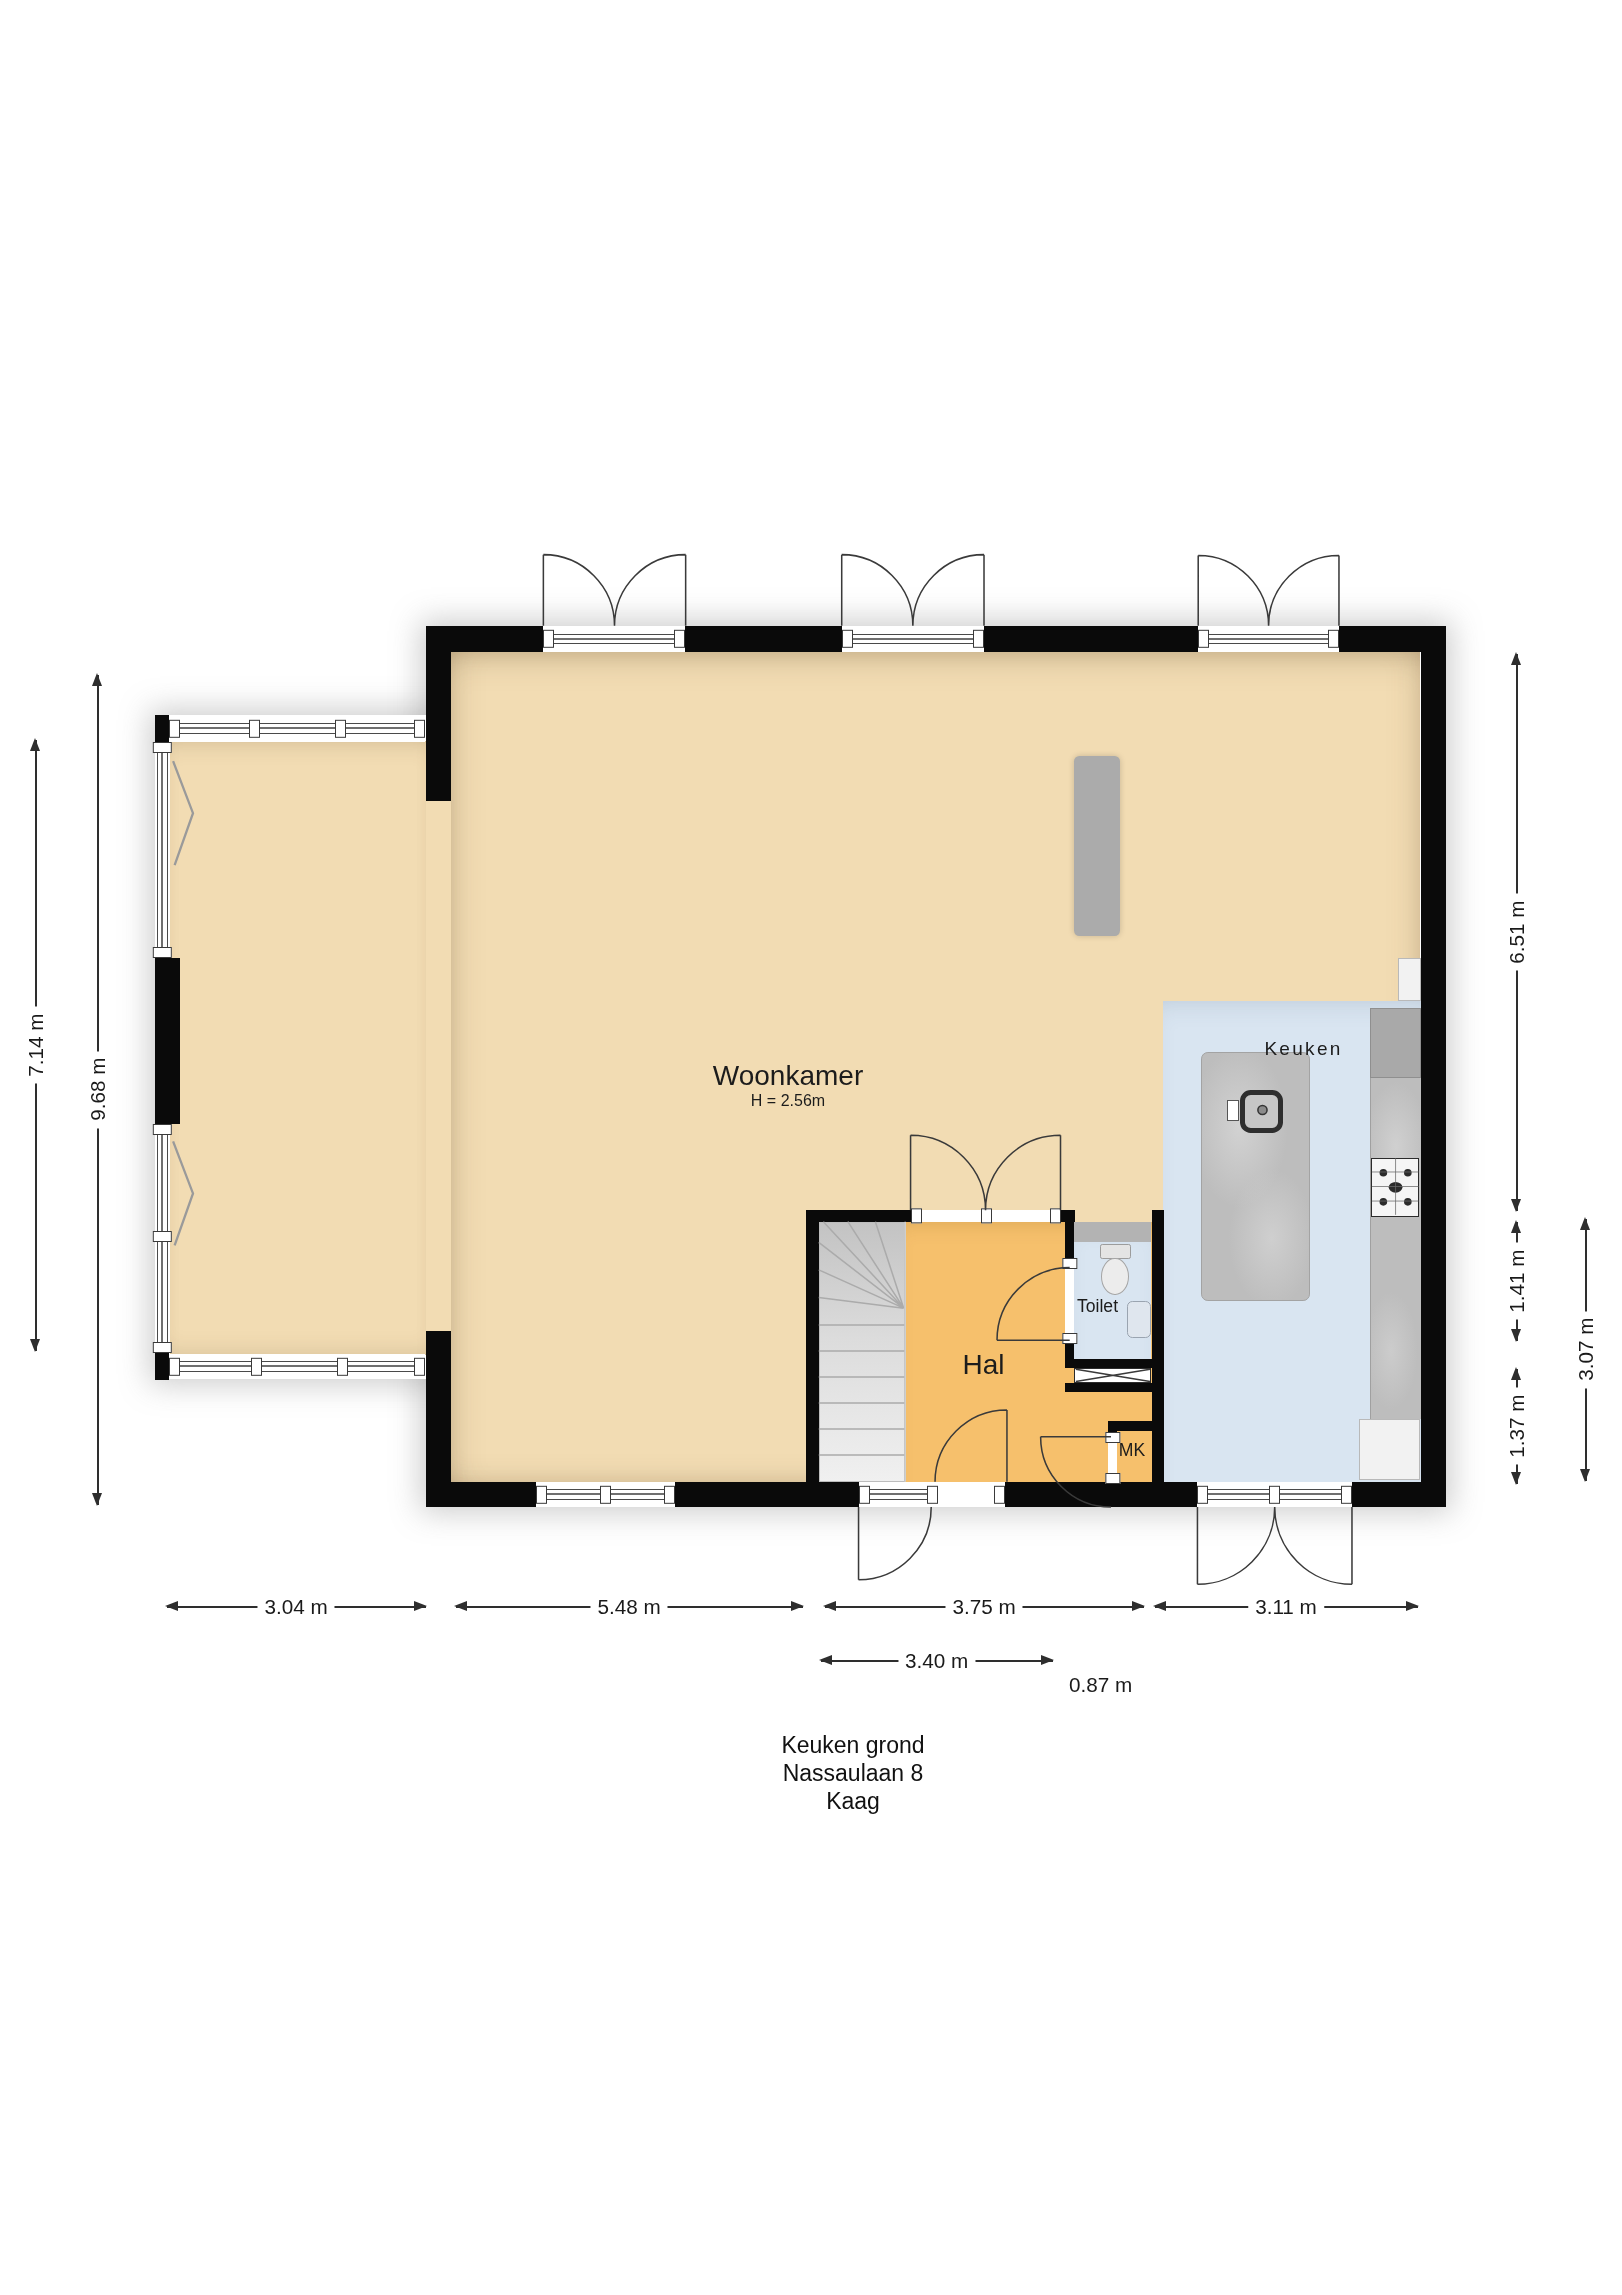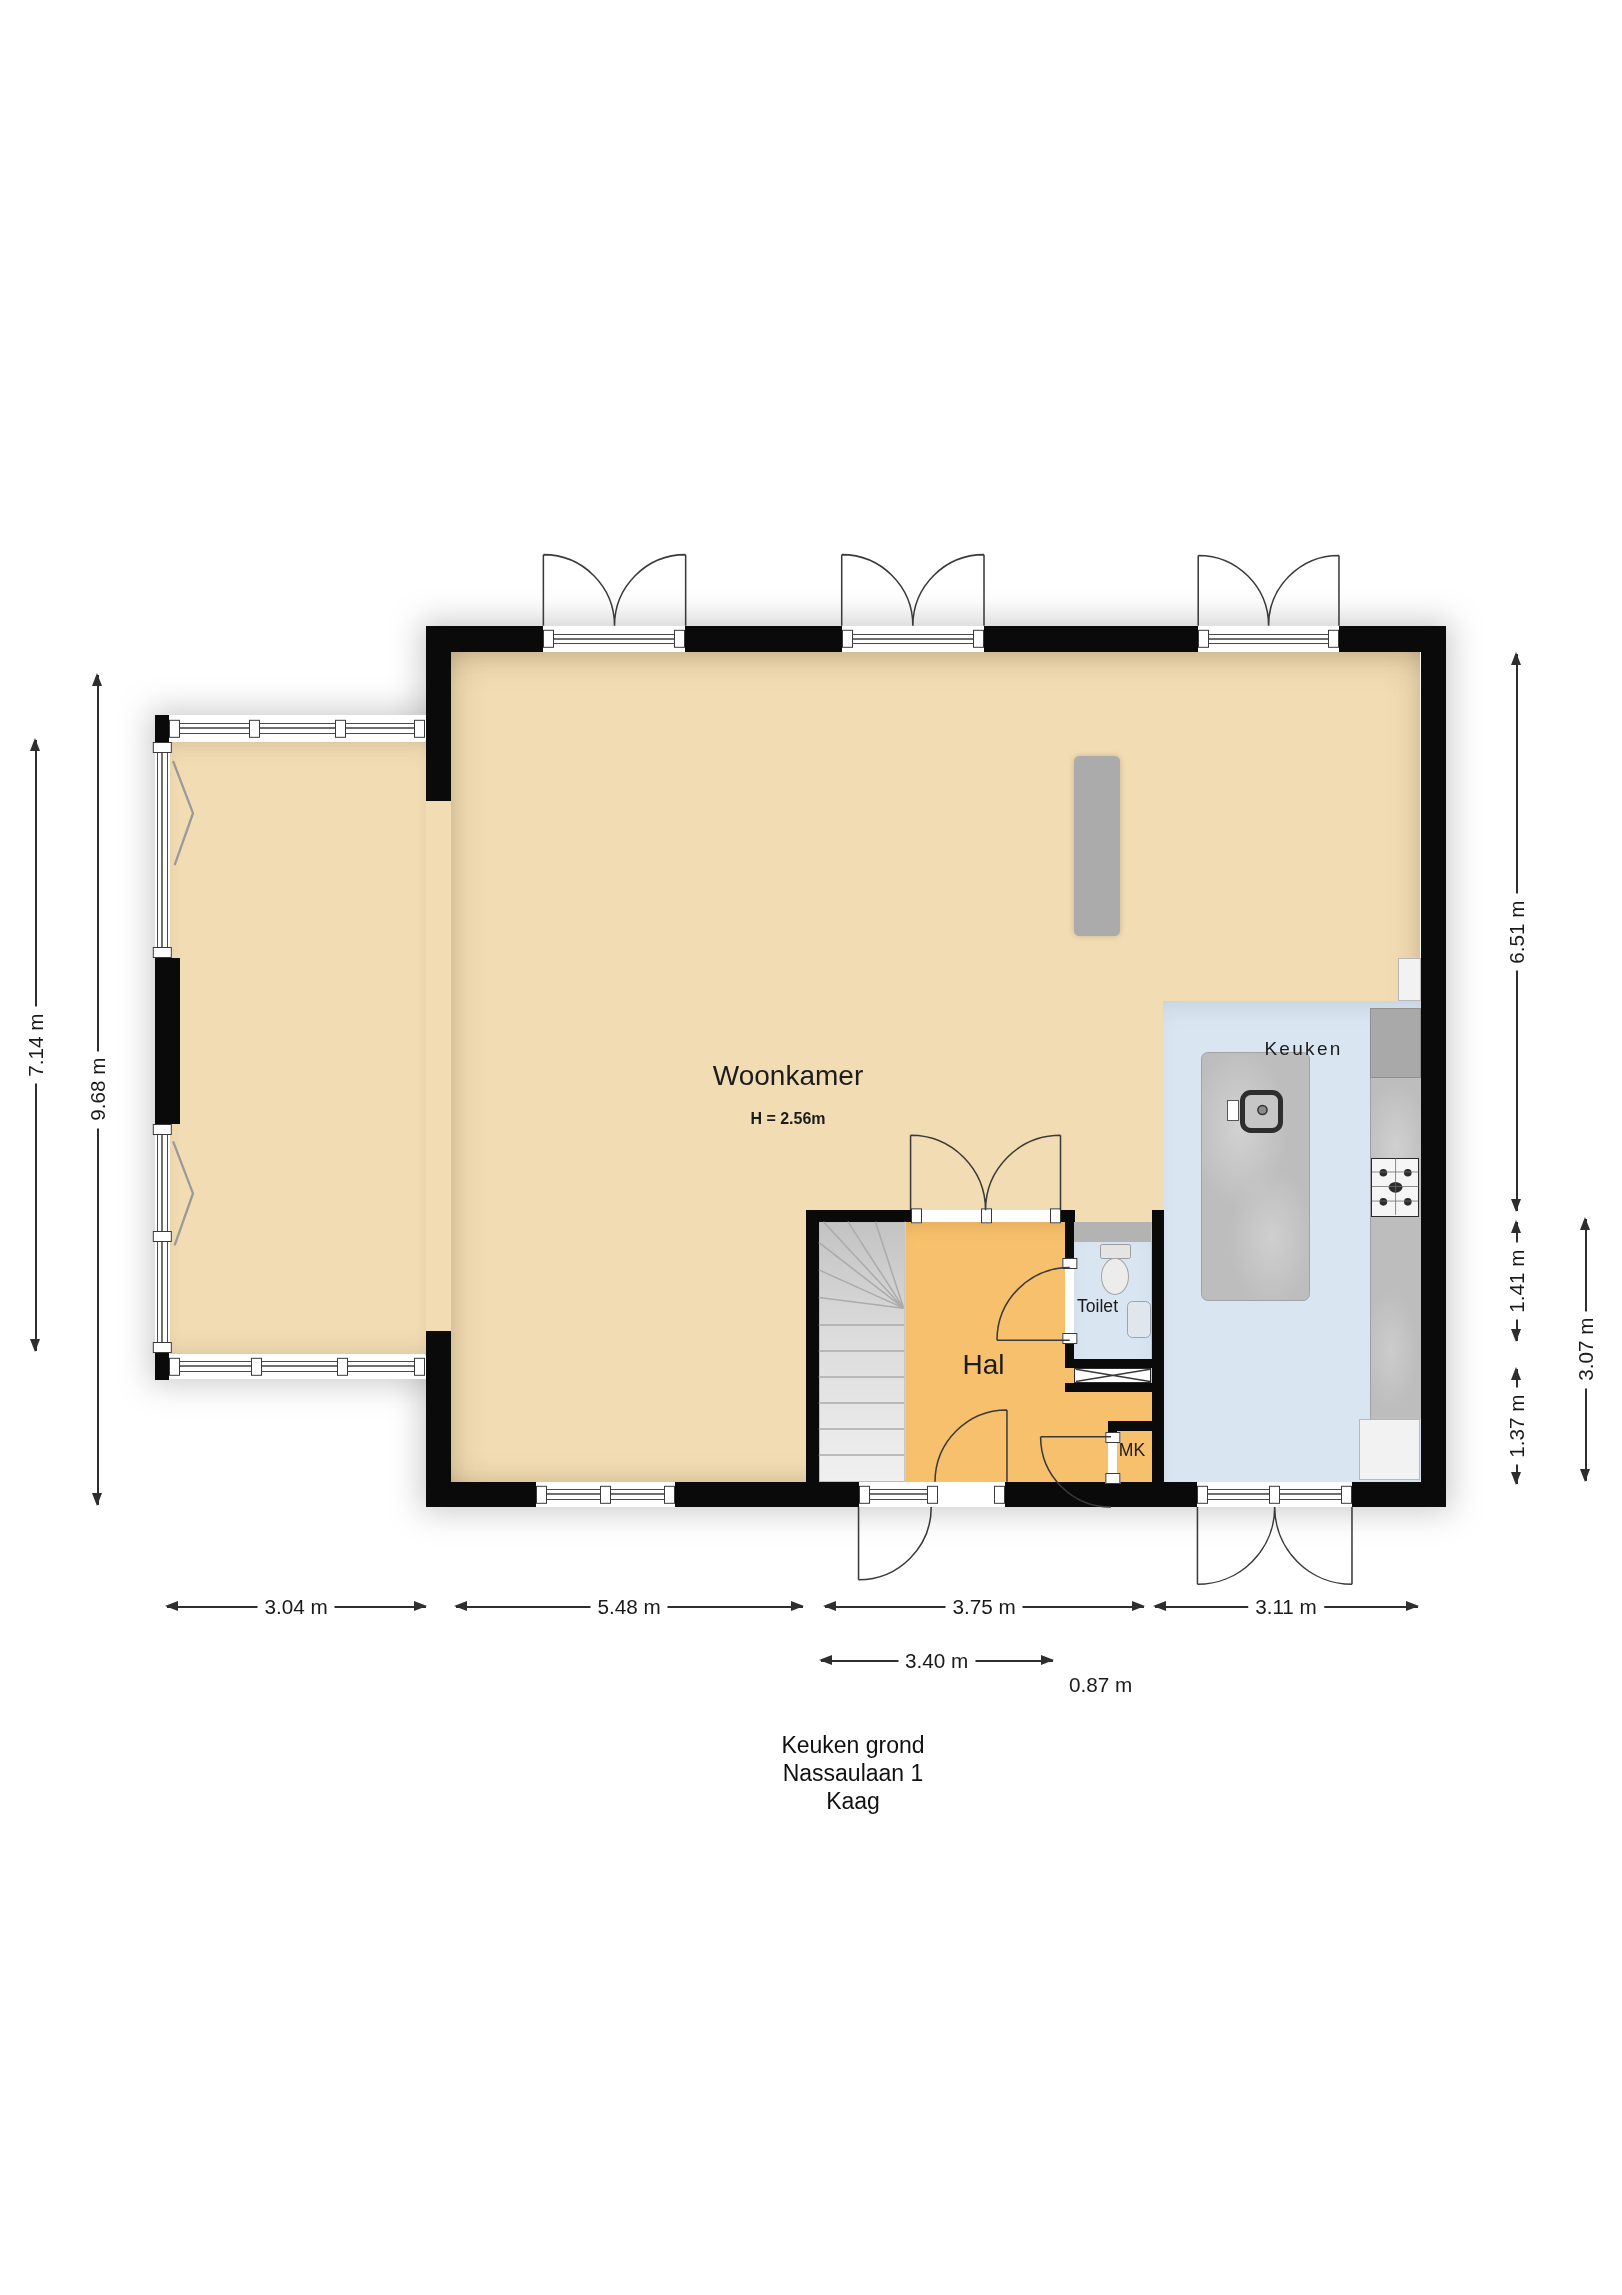--- a/index.html
+++ b/index.html
@@ -37,21 +37,21 @@
   .cabinet{background:#ababab;border-radius:5.4px;box-shadow:0 0 6.1px rgba(0,0,0,.18);}
   .duct{background:#fff;border:1.5px solid #2b2b2b;box-sizing:border-box;}
   .shelf{background:#b3b3b3;}
   .tank{background:#e4e4e4;border:0.8px solid #9c9c9c;border-radius:2.3px;box-sizing:border-box;}
   .bowl{background:#ececec;border:0.8px solid #a5a5a5;border-radius:50%;box-sizing:border-box;}
   .wc-sink{background:#dfe6ee;border:0.8px solid #9aa4b0;border-radius:5.4px;box-sizing:border-box;}
   .faucet-handle{background:#fff;border:0.8px solid #555;box-sizing:border-box;}
   
   .rlabel{position:absolute;text-align:center;color:#1c1c1c;}
   .lbl-main{font-size:28px;}
-  .lbl-sub{font-size:16px;margin-top:18px;font-weight:bold;}
+  .lbl-sub{font-size:16px;margin-top:0;}
   .lbl-keuken{font-size:19px;letter-spacing:2.3px;}
   .lbl-sm{font-size:17.6px;}
   
   .dim{position:absolute;}
   .dim .line{position:absolute;background:#2e2e2e;}
   .dim.h{height:21.4px;}
   .dim.h .line{left:1.5px;right:1.5px;top:10px;height:1.5px;}
   .dim.v{width:21.4px;}
   .dim.v .line{top:1.5px;bottom:1.5px;left:10px;width:1.5px;}
   .dim .ar{position:absolute;width:0;height:0;}
@@ -326,18 +326,18 @@
   </div>
   <div class="dim h" style="left:1063px;top:1674px;width:75px;">
     <span class="line"></span>
       <span class="ar a1"></span>
       <span class="ar a2"></span>
     <span class="dlabel">0.87 m</span>
   </div>
 
   <div class="title" style="left:700px;top:1731px;width:306px;">
     <div>Keuken grond</div>
-    <div>Nassaulaan 1</div>
+    <div>Nassaulaan 8</div>
     <div>Kaag</div>
   </div>
 
 </div>
 
 
 </body></html>

